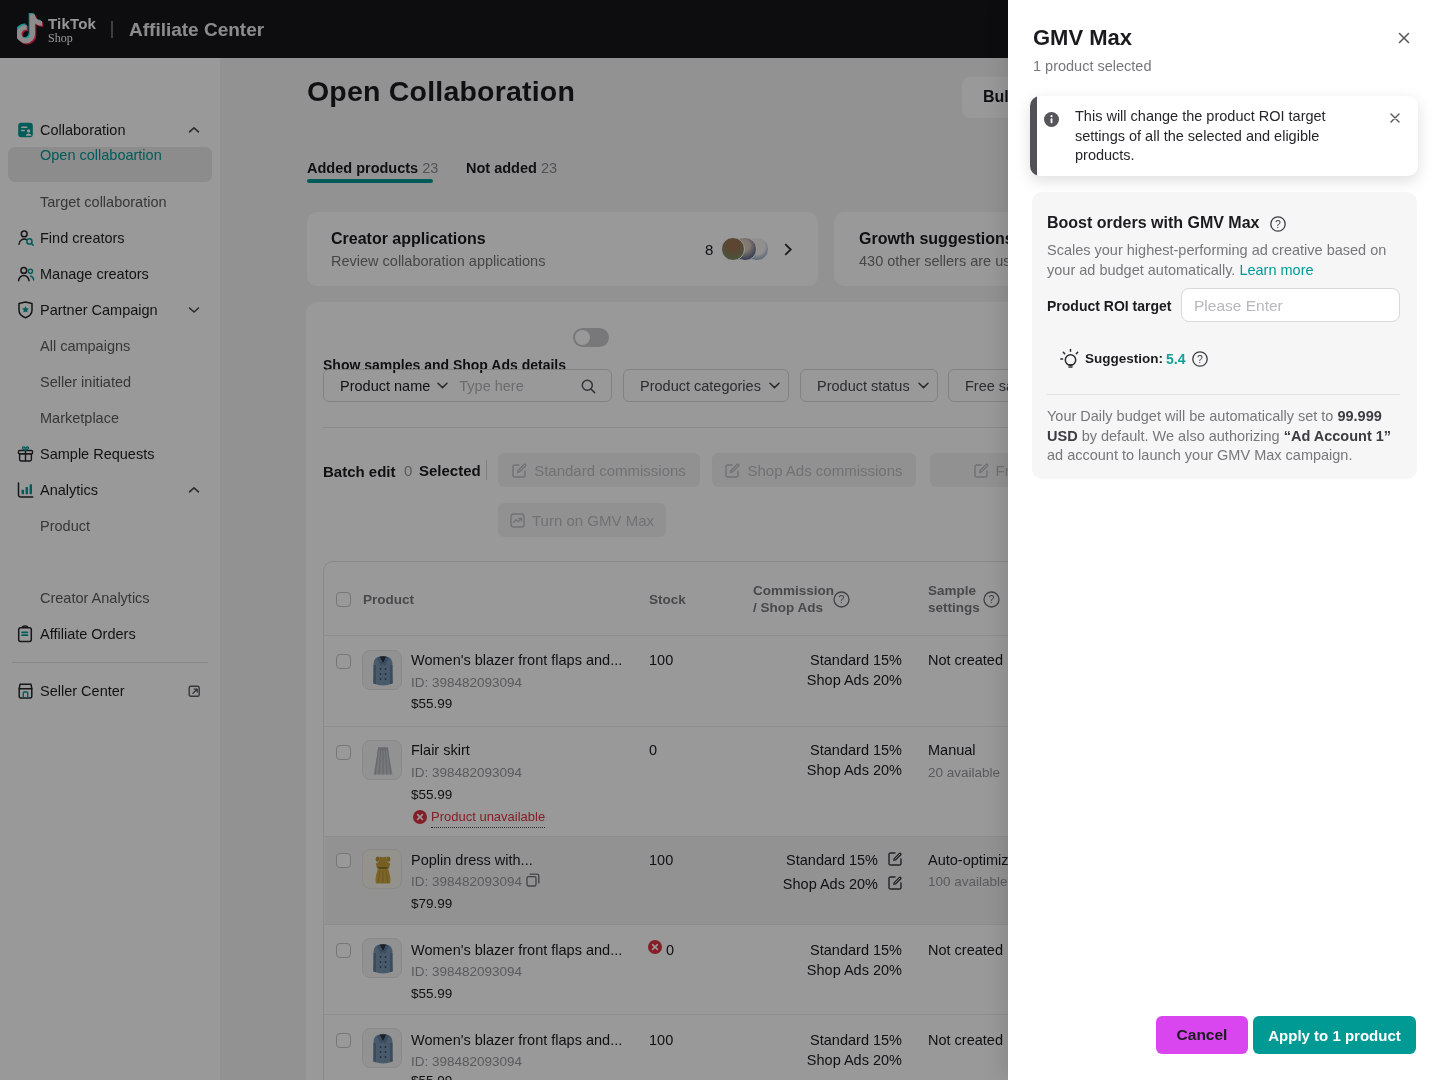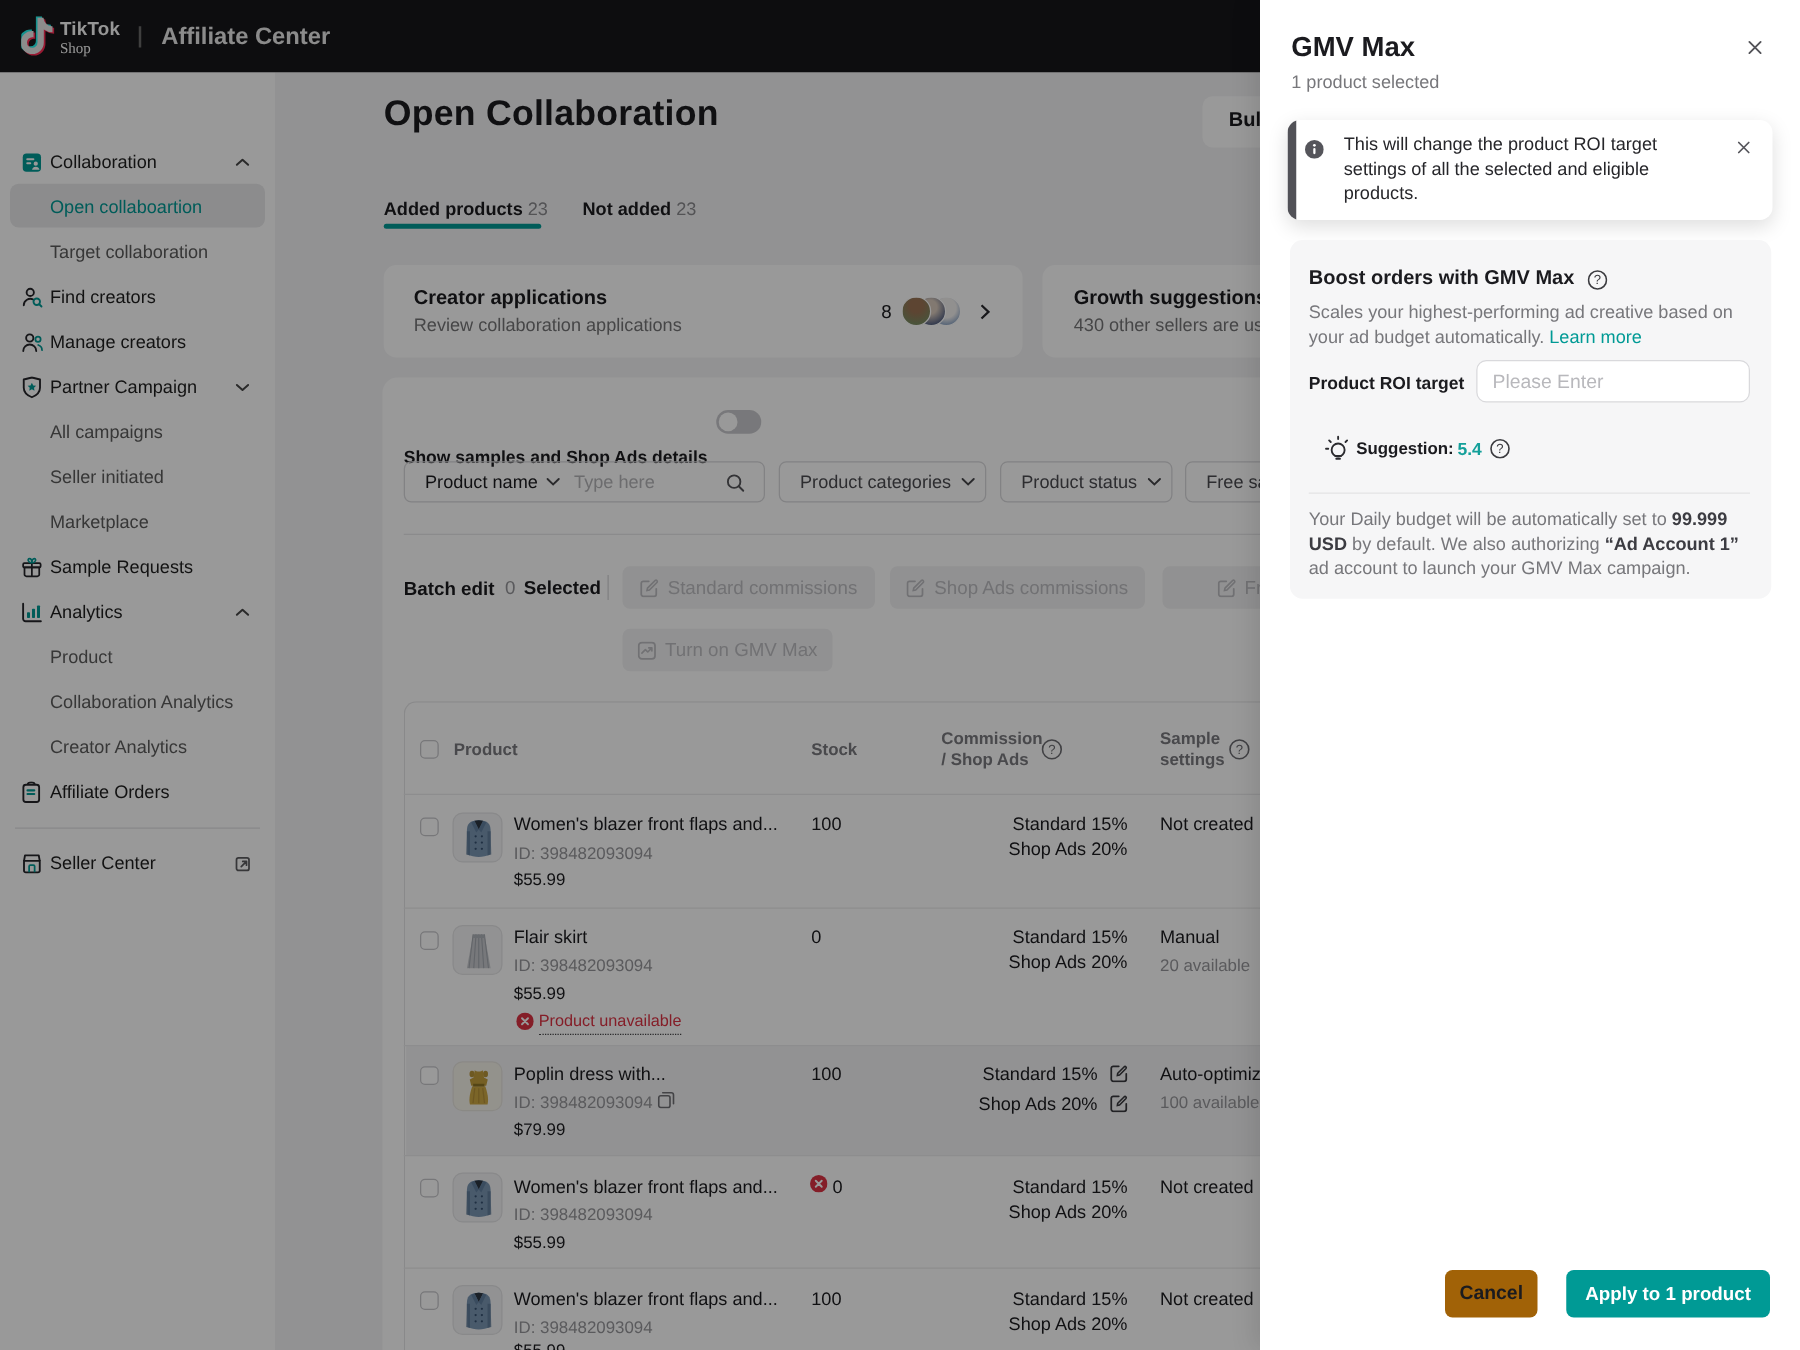--- a/index.html
+++ b/index.html
@@ -51,21 +51,21 @@
         <rect x="4" y="5" width="6.5" height="1.6" rx=".8" fill="#fff"></rect>
         <rect x="4" y="8.2" width="4" height="1.6" rx=".8" fill="#fff"></rect>
         <circle cx="11.6" cy="9.4" r="1.7" fill="#fff"></circle>
         <path d="M8.6 14.2 a3.1 3.1 0 0 1 6 0 Z" fill="#fff"></path>
       </svg>
       <span class="txt">Collaboration</span>
       <svg class="caret" width="12" height="8" viewBox="0 0 12 8" fill="none">
         <path d="M1.5 5.8 6 1.8 10.5 5.8" stroke="#474747" stroke-width="1.6" stroke-linecap="round" stroke-linejoin="round"></path>
       </svg>
     </div>
-    <div class="mi" style="top:90px">
+    <div class="mi" style="top:79px">
       <span class="txt" style="color:#009a95;">Open collaboartion</span>
     </div>
     <div class="mi" style="top:126px">
       <span class="txt sub">Target collaboration</span>
     </div>
     <div class="mi" style="top:162px">
       <svg class="ic" width="18" height="18" viewBox="0 0 18 18" fill="none">
         <circle cx="7.2" cy="4.9" r="2.9" stroke="#26262b" stroke-width="1.5"></circle>
         <path d="M2 15.2 a5.3 5.3 0 0 1 7.6 -4.6" stroke="#26262b" stroke-width="1.5" stroke-linecap="round"></path>
         <circle cx="12.4" cy="12.4" r="2.6" stroke="#009a95" stroke-width="1.5"></circle>
@@ -117,23 +117,20 @@
         <rect x="8.6" y="5.4" width="2.4" height="7.4" rx="0.6" fill="#009a95"></rect>
         <rect x="12.6" y="2.8" width="2.4" height="10" rx="0.6" fill="#009a95"></rect>
       </svg>
       <span class="txt">Analytics</span>
       <svg class="caret" width="12" height="8" viewBox="0 0 12 8" fill="none">
         <path d="M1.5 5.8 6 1.8 10.5 5.8" stroke="#474747" stroke-width="1.6" stroke-linecap="round" stroke-linejoin="round"></path>
       </svg>
     </div>
     <div class="mi" style="top:450px">
       <span class="txt sub">Product</span>
-    </div>
-    <div class="mi" style="top:486px">
-      <span class="txt sub">Collaboration Analytics</span>
     </div>
     <div class="mi" style="top:522px">
       <span class="txt sub">Creator Analytics</span>
     </div>
     <div class="mi" style="top:558px">
       <svg class="ic" width="16" height="18" viewBox="0 0 16 18" fill="none">
         <rect x="1.7" y="2.8" width="12.6" height="13.8" rx="2" stroke="#26262b" stroke-width="1.5"></rect>
         <path d="M5.2 2.8 a2.8 1.9 0 0 1 5.6 0" stroke="#26262b" stroke-width="1.5"></path>
         <path d="M5 7.3 H10.4 M5 10.2 H10.4" stroke="#009a95" stroke-width="1.7" stroke-linecap="round"></path>
       </svg>
@@ -434,15 +431,15 @@
     <div class="abs" style="left:77px;top:351px;font-size:13.5px;font-weight:bold;color:#1b1b1f;">Suggestion:</div>
     <div class="abs" style="left:158px;top:351px;font-size:14px;font-weight:bold;color:#14a09a;">5.4</div>
     <svg class="abs qm" style="left:184px;top:351px;" width="16" height="16" viewBox="0 0 16 16">
       <circle cx="8" cy="8" r="7.2" fill="none" stroke="#3c3c40" stroke-width="1.3"></circle>
       <text x="8" y="11.6" font-size="10.5" text-anchor="middle" fill="#3c3c40" font-family="Liberation Sans">?</text>
     </svg>
 
     <div class="abs" style="left:39px;top:394px;width:353px;height:1px;background:#e3e3e5;"></div>
     <div class="abs" style="left:39px;top:407px;width:372px;font-size:14.5px;line-height:19.5px;color:#77777b;">Your Daily budget will be automatically set to <b style="color:#3c3c42;">99.999<br>USD</b> by default. We also authorizing <b style="color:#3c3c42;">“Ad Account 1”</b><br>ad account to launch your GMV Max campaign.</div>
 
-    <div class="abs" style="left:148px;top:1016px;width:74px;height:38px;background:#a16207;border-radius:6px;display:flex;align-items:center;justify-content:center;font-size:15.5px;font-weight:bold;color:#1b1b1f;">Cancel</div>
+    <div class="abs" style="left:148px;top:1016px;width:92px;height:38px;background:#d946ef;border-radius:6px;display:flex;align-items:center;justify-content:center;font-size:15.5px;font-weight:bold;color:#1b1b1f;">Cancel</div>
     <div class="abs" style="left:245px;top:1016px;width:163px;height:38px;background:#009a95;border-radius:6px;display:flex;align-items:center;justify-content:center;font-size:15px;font-weight:bold;color:#fff;">Apply to 1 product</div>
   </div>
 
 </body></html>

